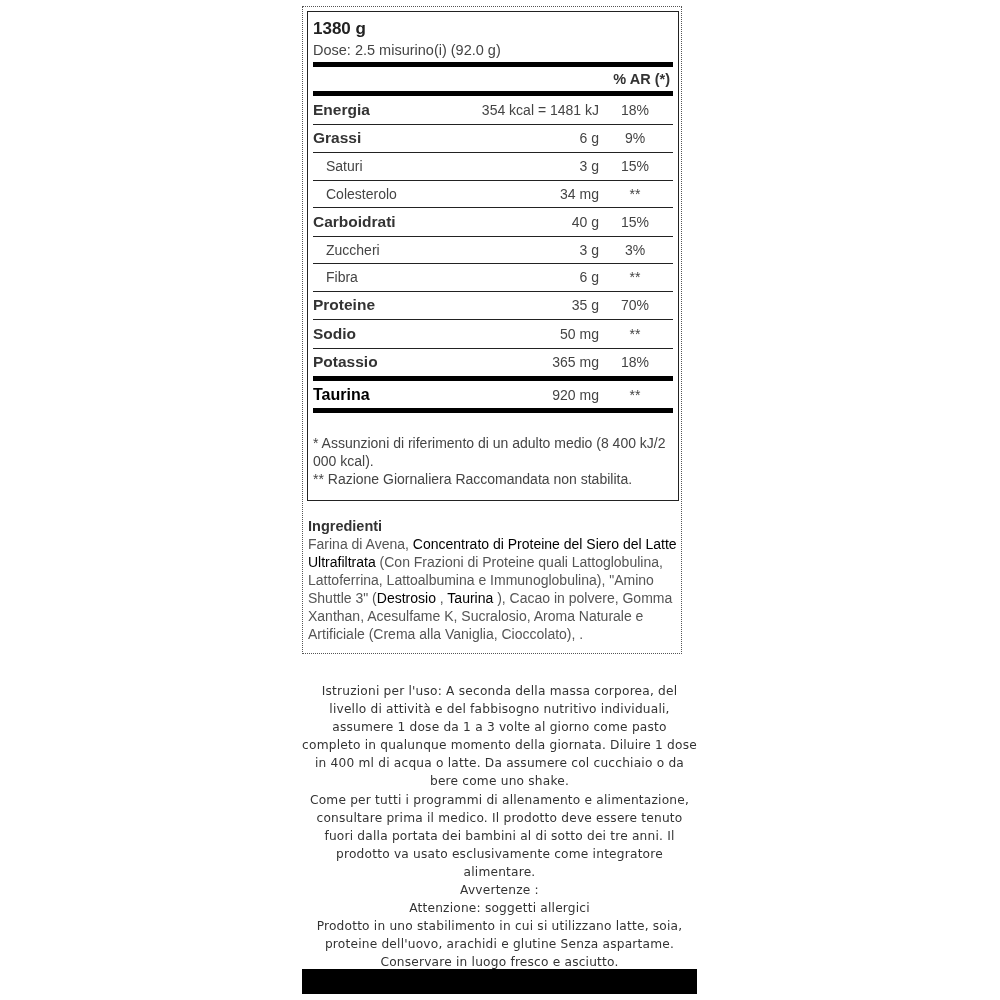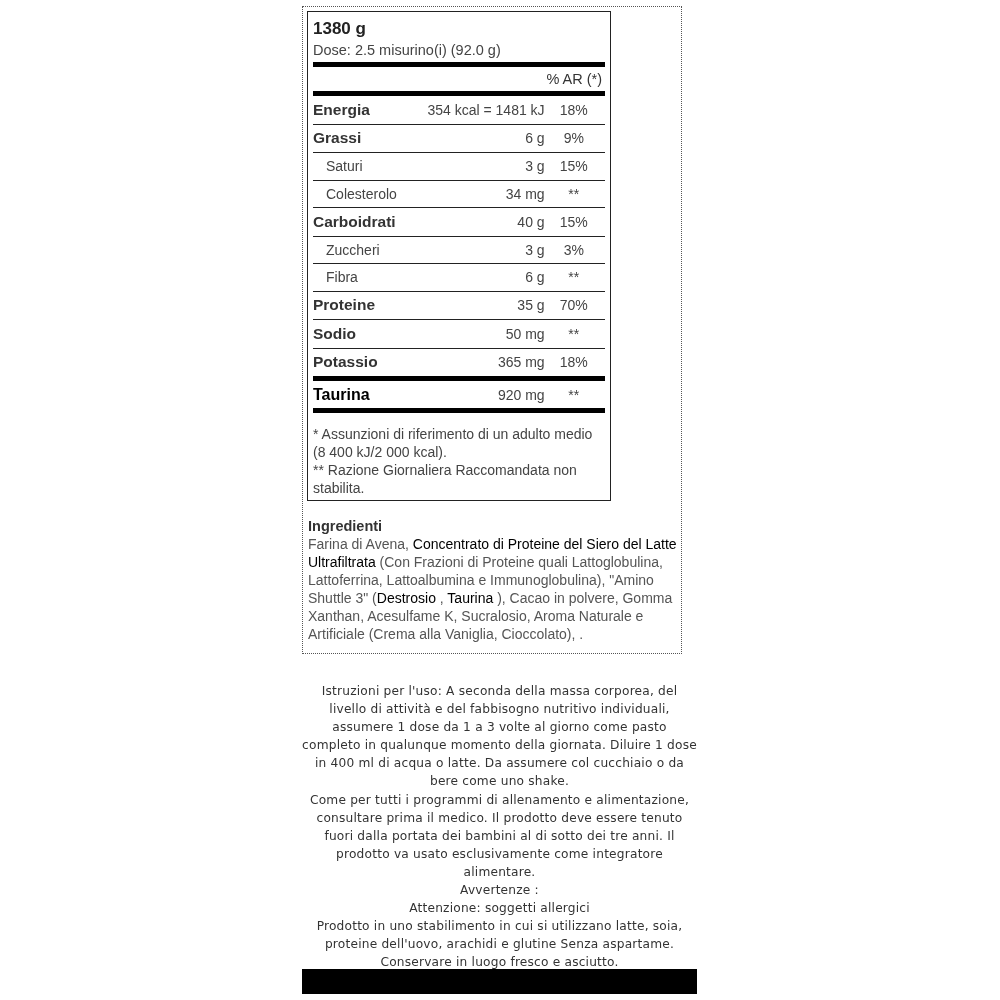--- a/index.html
+++ b/index.html
@@ -3,41 +3,41 @@
   <meta charset="utf-8">
   <style>
     html, body { margin: 0; padding: 0; background: #ffffff; }
     body { width: 1000px; height: 1000px; position: relative; overflow: hidden;
            font-family: "Liberation Sans", sans-serif; color: #333333; }
     .outer {
       position: absolute; left: 302px; top: 6px; width: 380px; height: 648px;
       border: 1px dotted #555; box-sizing: border-box;
     }
     .label-box {
-      position: absolute; left: 4px; top: 4px; width: 304px; height: 490px;
+      position: absolute; left: 4px; top: 4px; width: 372px; height: 490px;
       border: 1.5px solid #222; box-sizing: border-box; padding: 0 5px;
     }
     .title { font-size: 17px; font-weight: bold; color: #222; margin-top: 6px; line-height: 22px; }
     .sub { font-size: 14.5px; line-height: 20px; color: #444; }
     .thick { height: 5px; background: #000; margin: 0; }
-    .hdr-row { height: 24px; line-height: 24px; text-align: right; font-weight: normal; font-size: 14.5px; color: #333; padding-right: 3px; }
+    .hdr-row { height: 24px; line-height: 24px; text-align: right; font-weight: bold; font-size: 14.5px; color: #333; padding-right: 3px; }
     table.nut { width: 100%; border-collapse: collapse; }
     table.nut td { font-size: 14px; color: #444; border-bottom: 1.5px solid #222; padding: 0; }
     table.nut tr.main td { height: 27.5px; }
     table.nut tr.sub td { height: 26.5px; }
     table.nut td.name { padding-left: 0; }
     table.nut tr.main td.name { font-weight: bold; font-size: 15.5px; color: #333; }
     table.nut tr.sub td.name { padding-left: 13px; }
     table.nut td.amount { text-align: right; width: 200px; }
     table.nut td.pct { text-align: center; width: 72px; padding-right: 2px; }
     table.nut tr.before-thick td { border-bottom: 5px solid #000; }
     table.nut tr.taurina td { border-bottom: 5px solid #000; height: 27px; }
     table.nut tr.taurina td.name { color: #000; font-size: 16px; }
     .stars { font-size: 11px; color: #666; }
-    .foot { font-size: 14px; line-height: 18px; color: #444; padding-top: 12px; }
+    .foot { font-size: 14px; line-height: 18px; color: #444; padding-top: 21px; }
     .ingr { position: absolute; left: 5px; top: 498px; width: 370px; font-size: 14px; line-height: 18px; color: #555; }
     .ingr .h { font-weight: bold; color: #333; font-size: 14.5px; margin-top: 12px; }
     .ingr b { font-weight: normal; color: #000; }
     .instr {
       position: absolute; left: 302px; top: 682px; width: 395px;
       font-family: "DejaVu Sans", sans-serif; font-size: 12.2px; line-height: 18.1px;
       color: #333; letter-spacing: 0.2px;
     }
     .instr p { margin: 0; text-align: center; }
     .blackbar { position: absolute; left: 302px; top: 969px; width: 395px; height: 25px; background: #000; }

